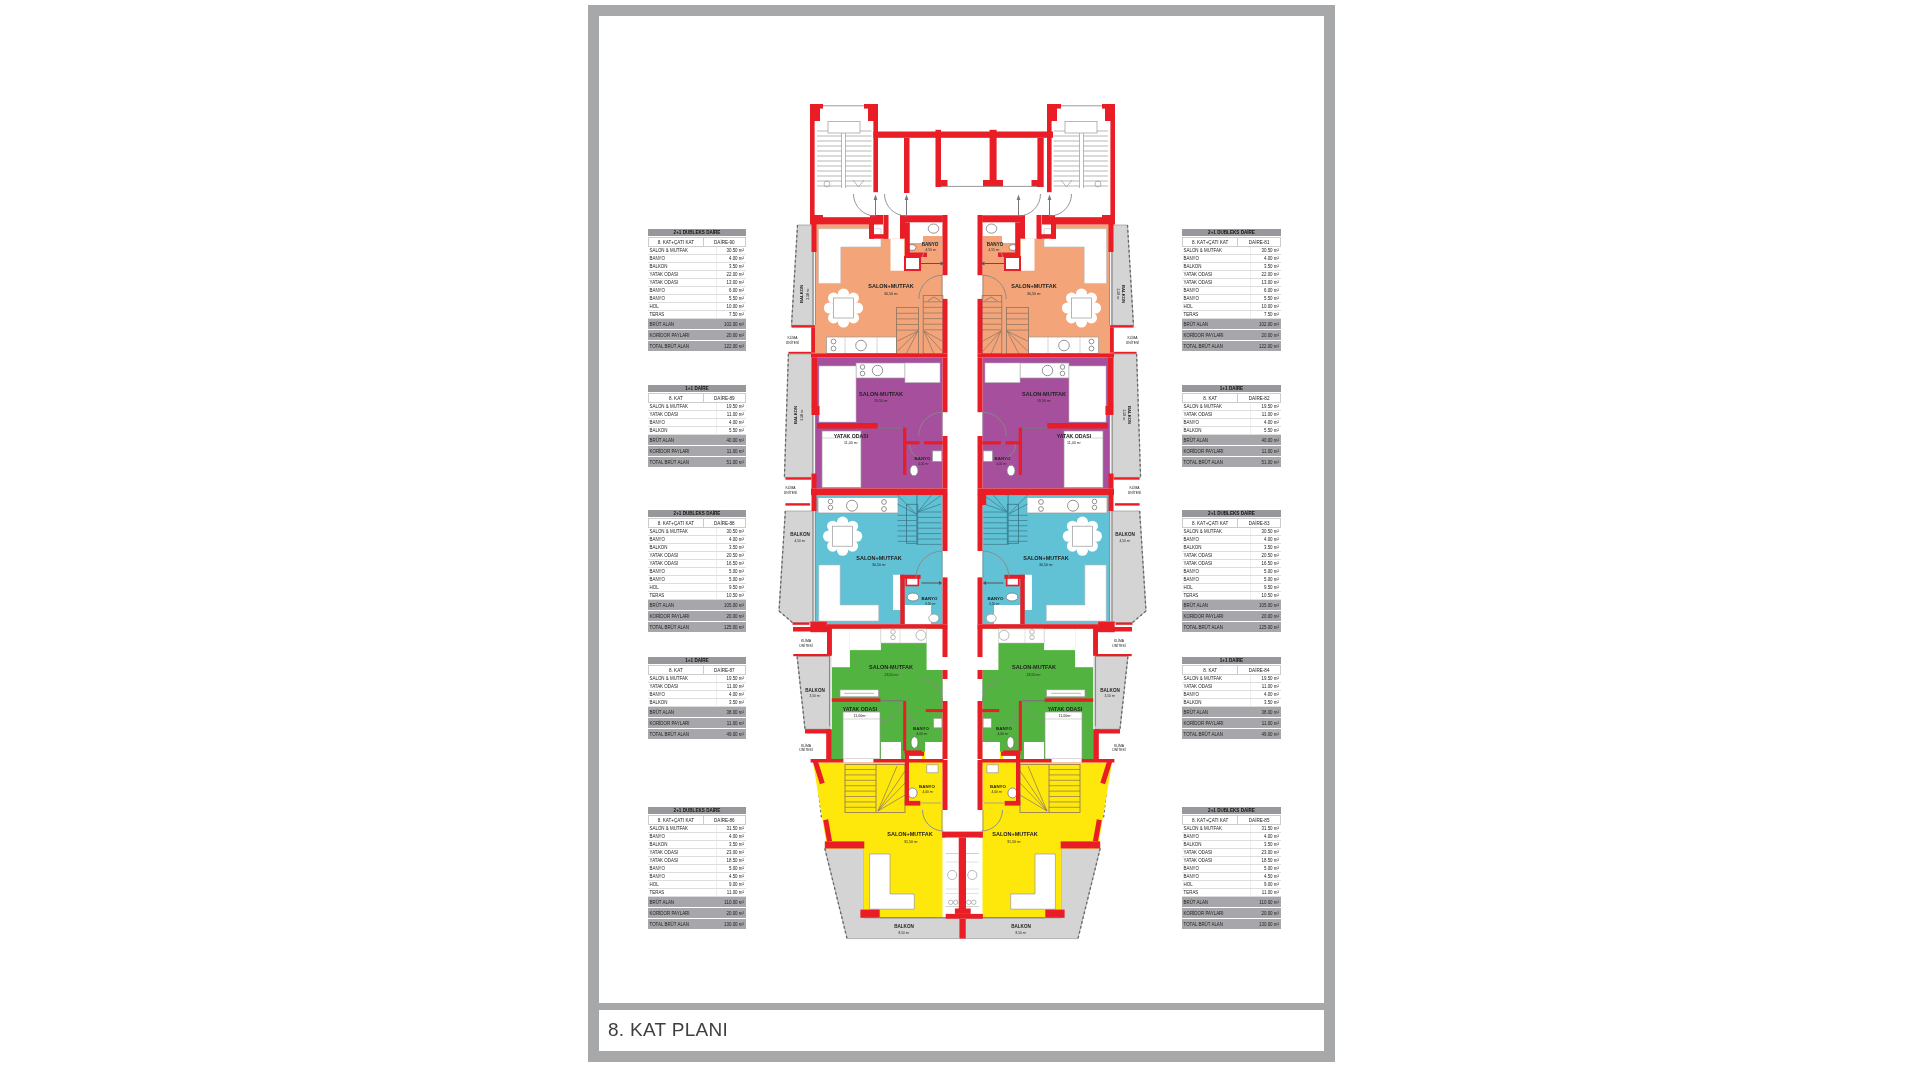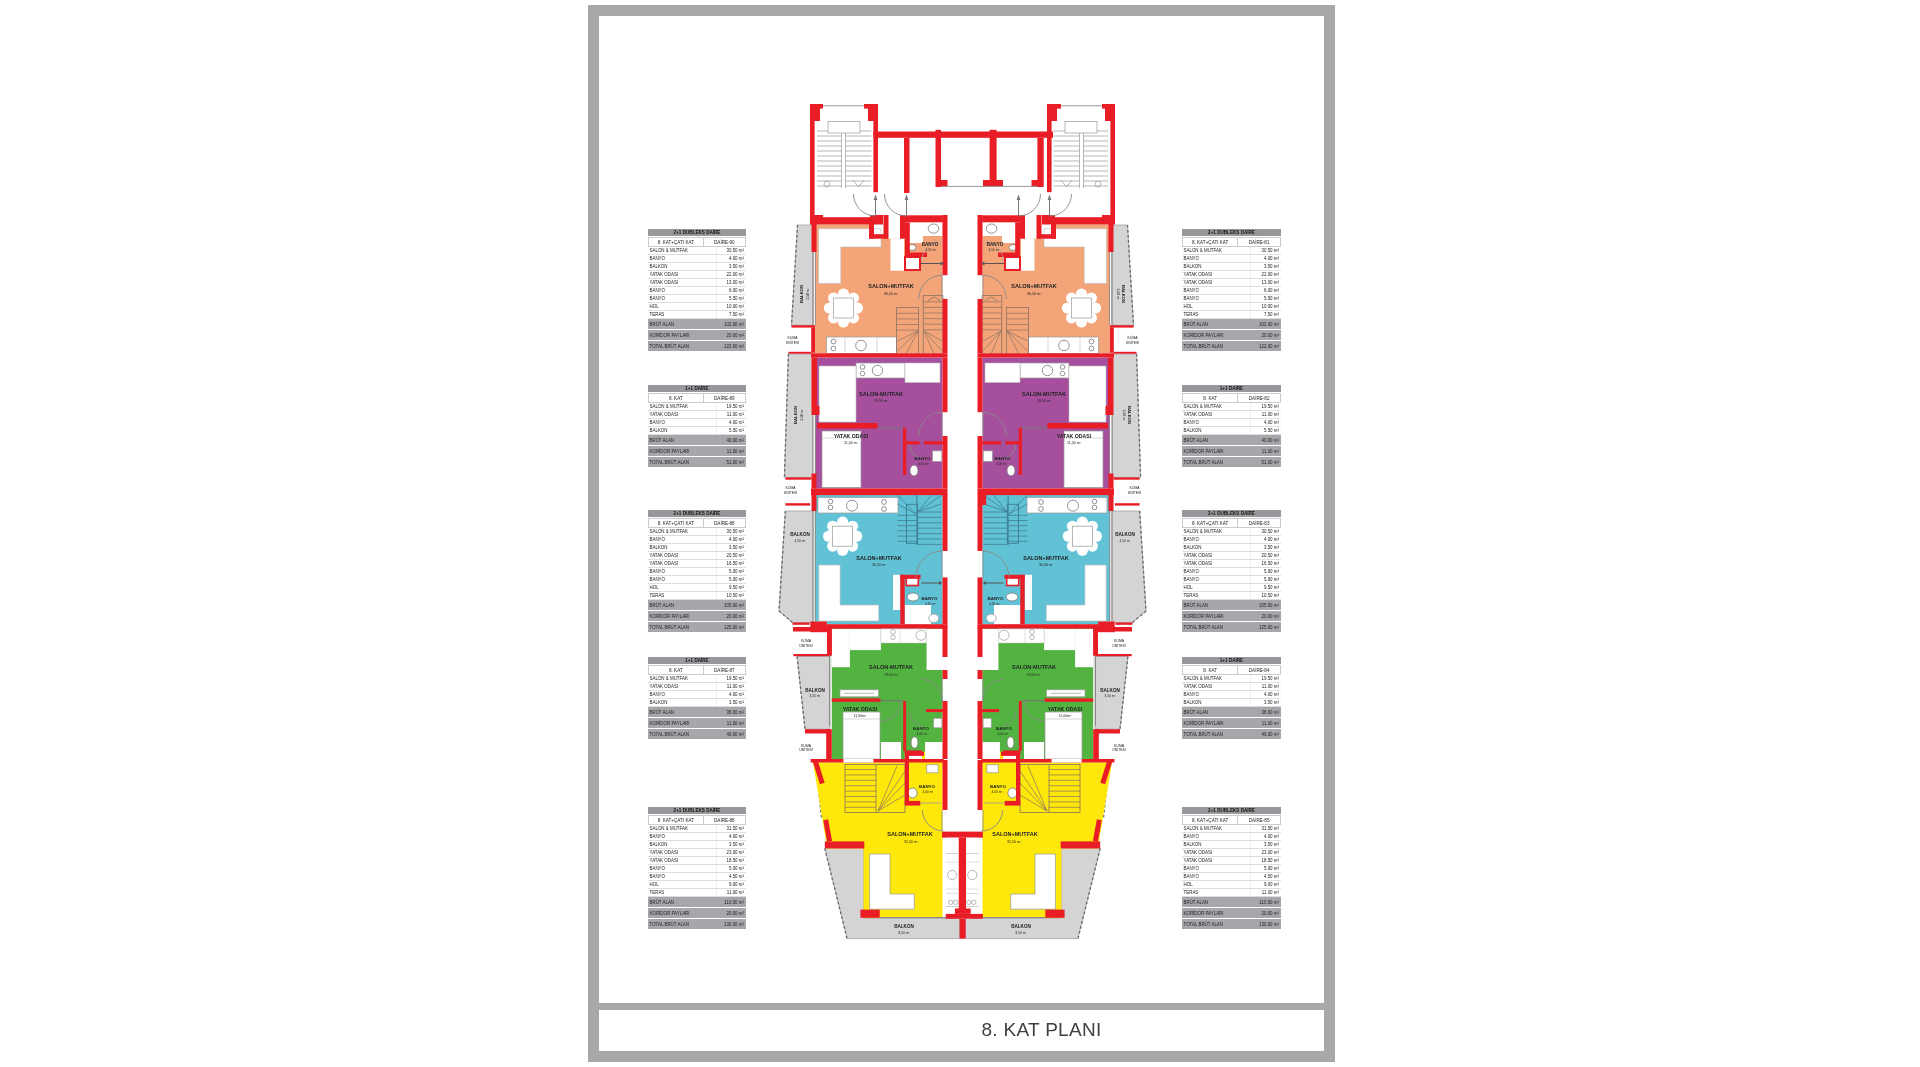--- a/index.html
+++ b/index.html
@@ -1,17 +1,17 @@
 <!DOCTYPE html>
 <html><head><meta charset="utf-8"><title>8. KAT PLANI</title><style>
 *{margin:0;padding:0;box-sizing:border-box}
 body{width:1920px;height:1067px;background:#fff;font-family:"Liberation Sans",sans-serif;position:relative;overflow:hidden}
 #page{position:absolute;left:588px;top:5px;width:747px;height:1057px;border:11px solid #a7a8aa;background:#fff}
 #divider{position:absolute;left:599px;top:1003px;width:725px;height:6.5px;background:#a7a8aa}
-#title{position:absolute;left:599px;top:1009.5px;width:876px;height:42px;text-align:center;line-height:40px;font-size:19px;color:#3f3f3f;letter-spacing:0.3px;padding-left:9px}
+#title{position:absolute;left:599px;top:1009.5px;width:876px;height:42px;text-align:left;line-height:40px;font-size:19px;color:#3f3f3f;letter-spacing:0.3px;padding-left:9px}
 svg.plan{position:absolute;left:0;top:0}
 .tb{position:absolute;font-size:4.45px;color:#1c1c1c;line-height:1}
 .th{height:8px;background:#98989c;text-align:center;font-weight:bold;font-size:4.6px;line-height:8px;color:#111;border-bottom:1px solid #fff}
 .tk{height:10px;background:#fff;border:0.5px solid #ccc;display:flex}
 .tk1{width:57%;text-align:center;line-height:10px;border-right:0.5px solid #ccc;font-size:4.6px}
 .tk2{width:43%;text-align:center;line-height:10px;font-size:4.6px}
 .tr{height:8px;background:#fff;border-bottom:0.5px solid #ddd;display:flex}
 .tr .tn{width:70%;line-height:8px;padding-left:1.5px;border-right:0.5px solid #eee}
 .tr .tv{width:30%;line-height:8px;text-align:right;padding-right:2px}
 .ts{height:11px;background:#a7a7ab;border-bottom:0.6px solid #fff;display:flex;color:#222}

